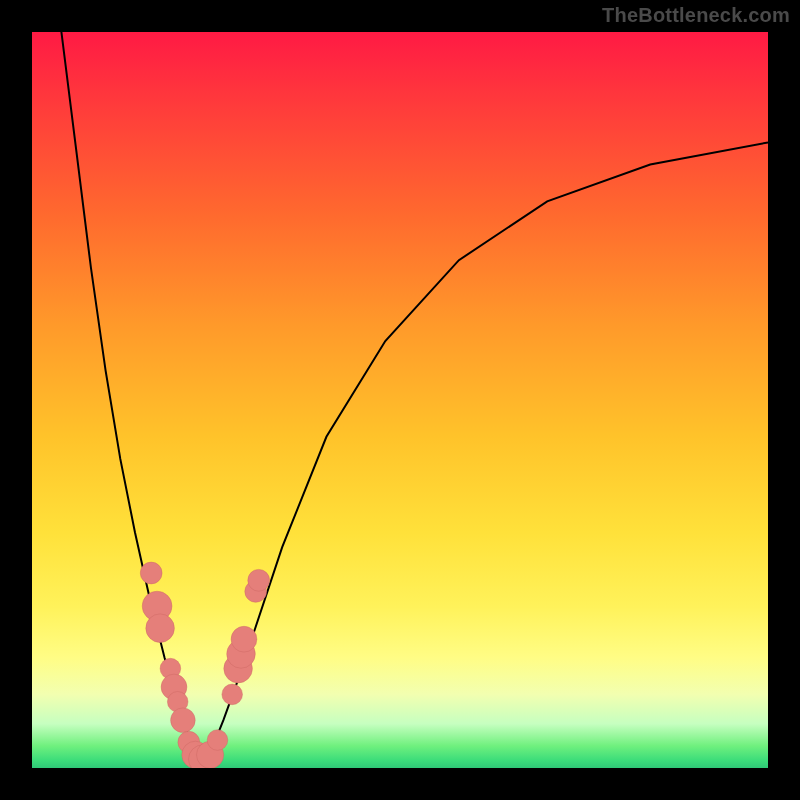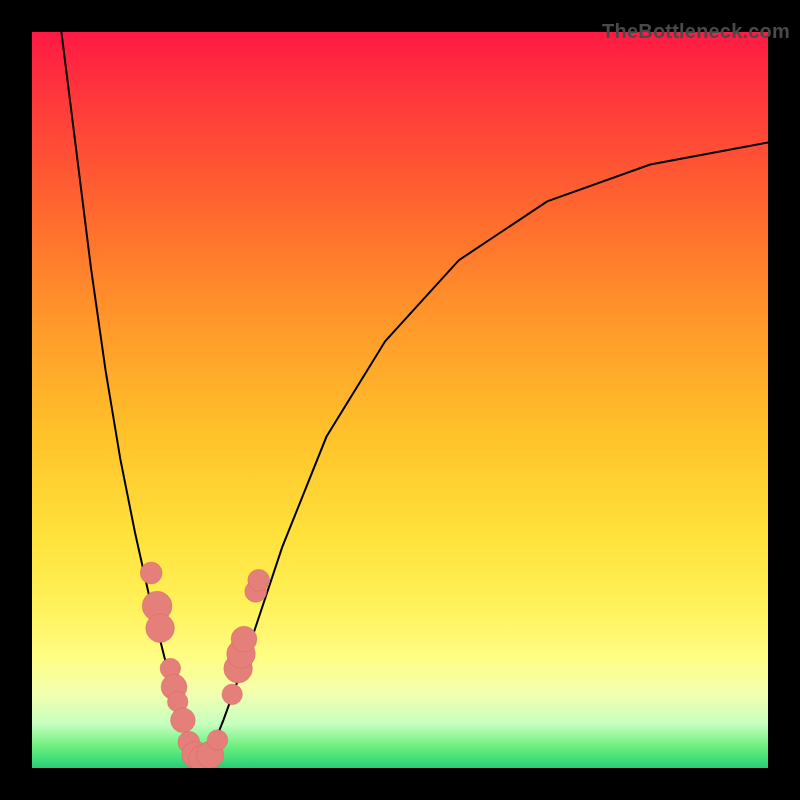--- a/index.html
+++ b/index.html
@@ -47,21 +47,20 @@
   }
   .watermark {
     position: absolute;
     top: 4px;
     right: 10px;
     color: #4a4a4a;
     font-size: 20px;
     font-weight: 600;
     letter-spacing: 0.2px;
     user-select: none;
-    margin-top: 16px;
   }
   svg.curve {
     position: absolute;
     inset: 0;
     width: 100%;
     height: 100%;
   }
   .dot {
     fill: #e57f7a;
     stroke: #c96560;

